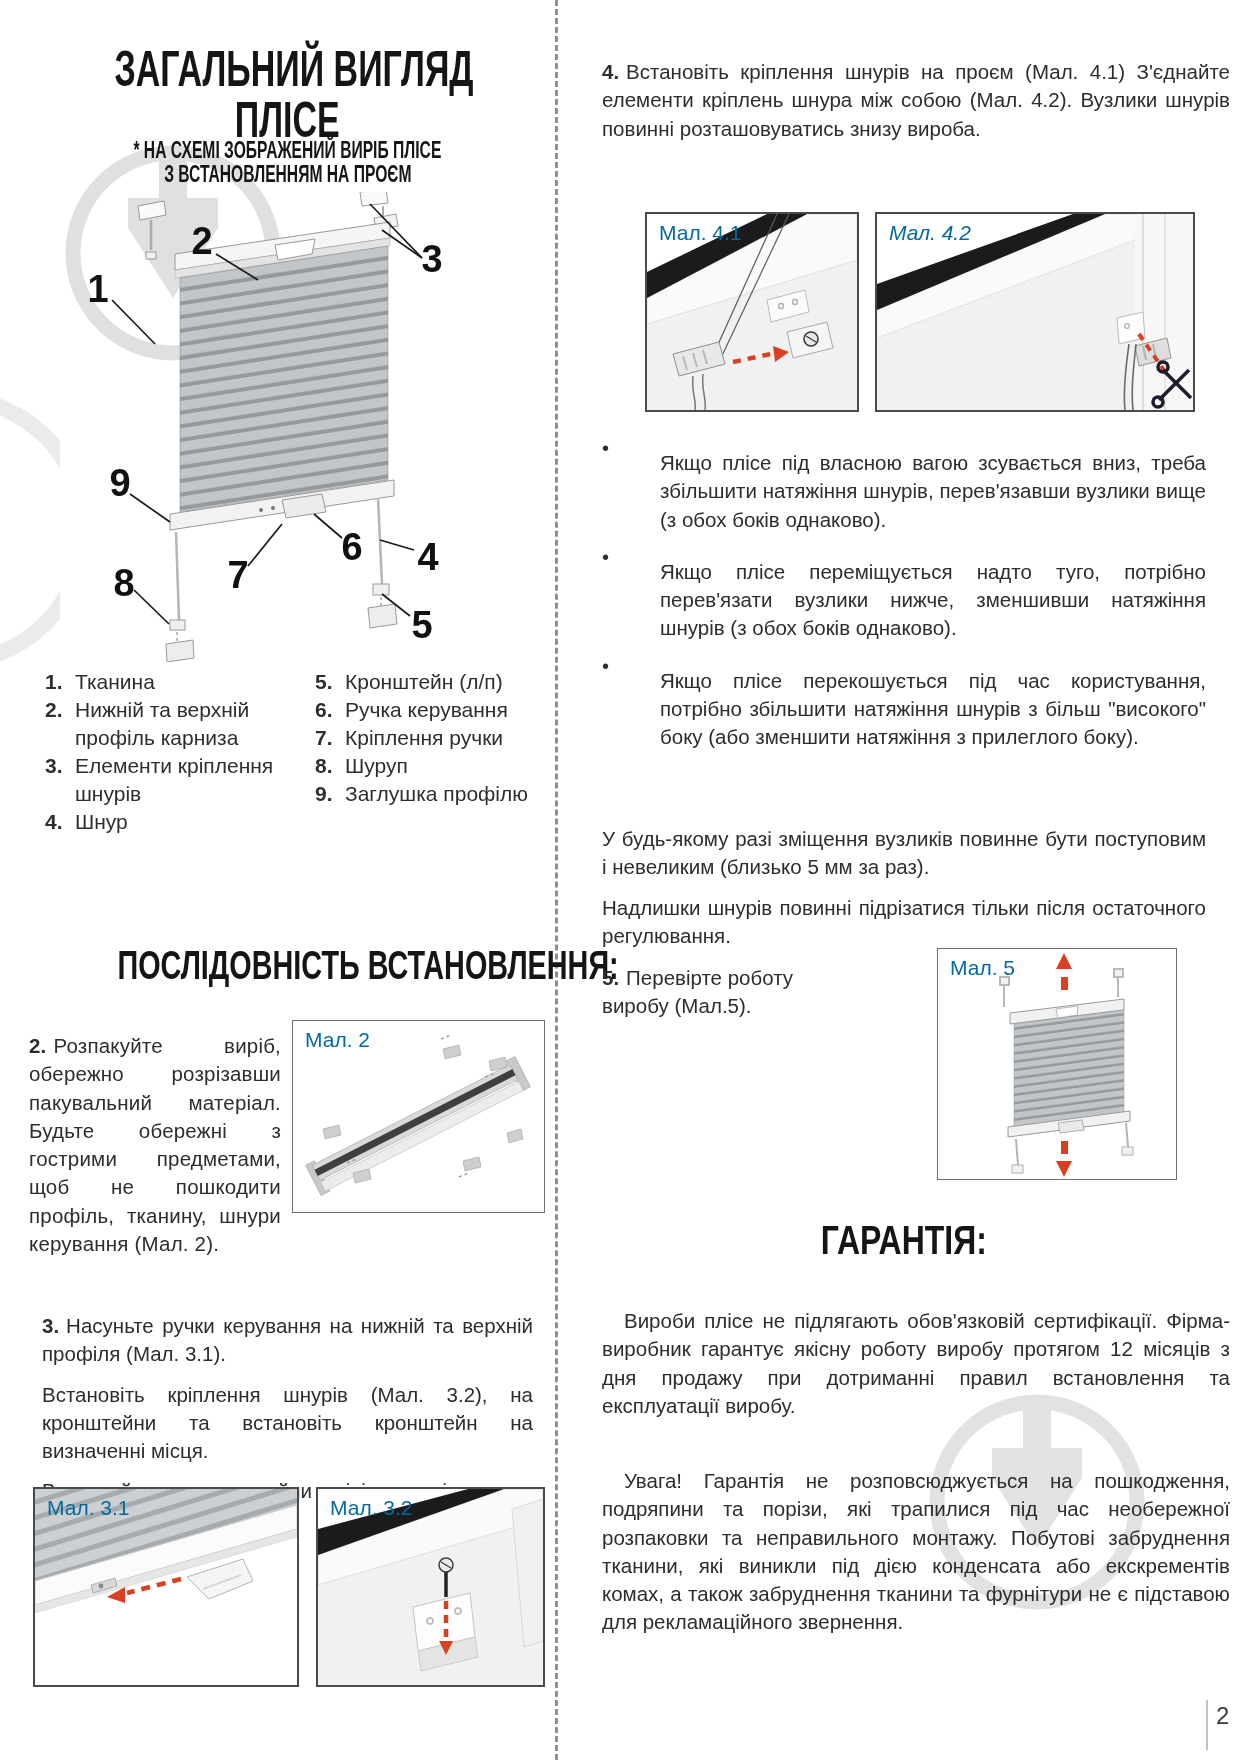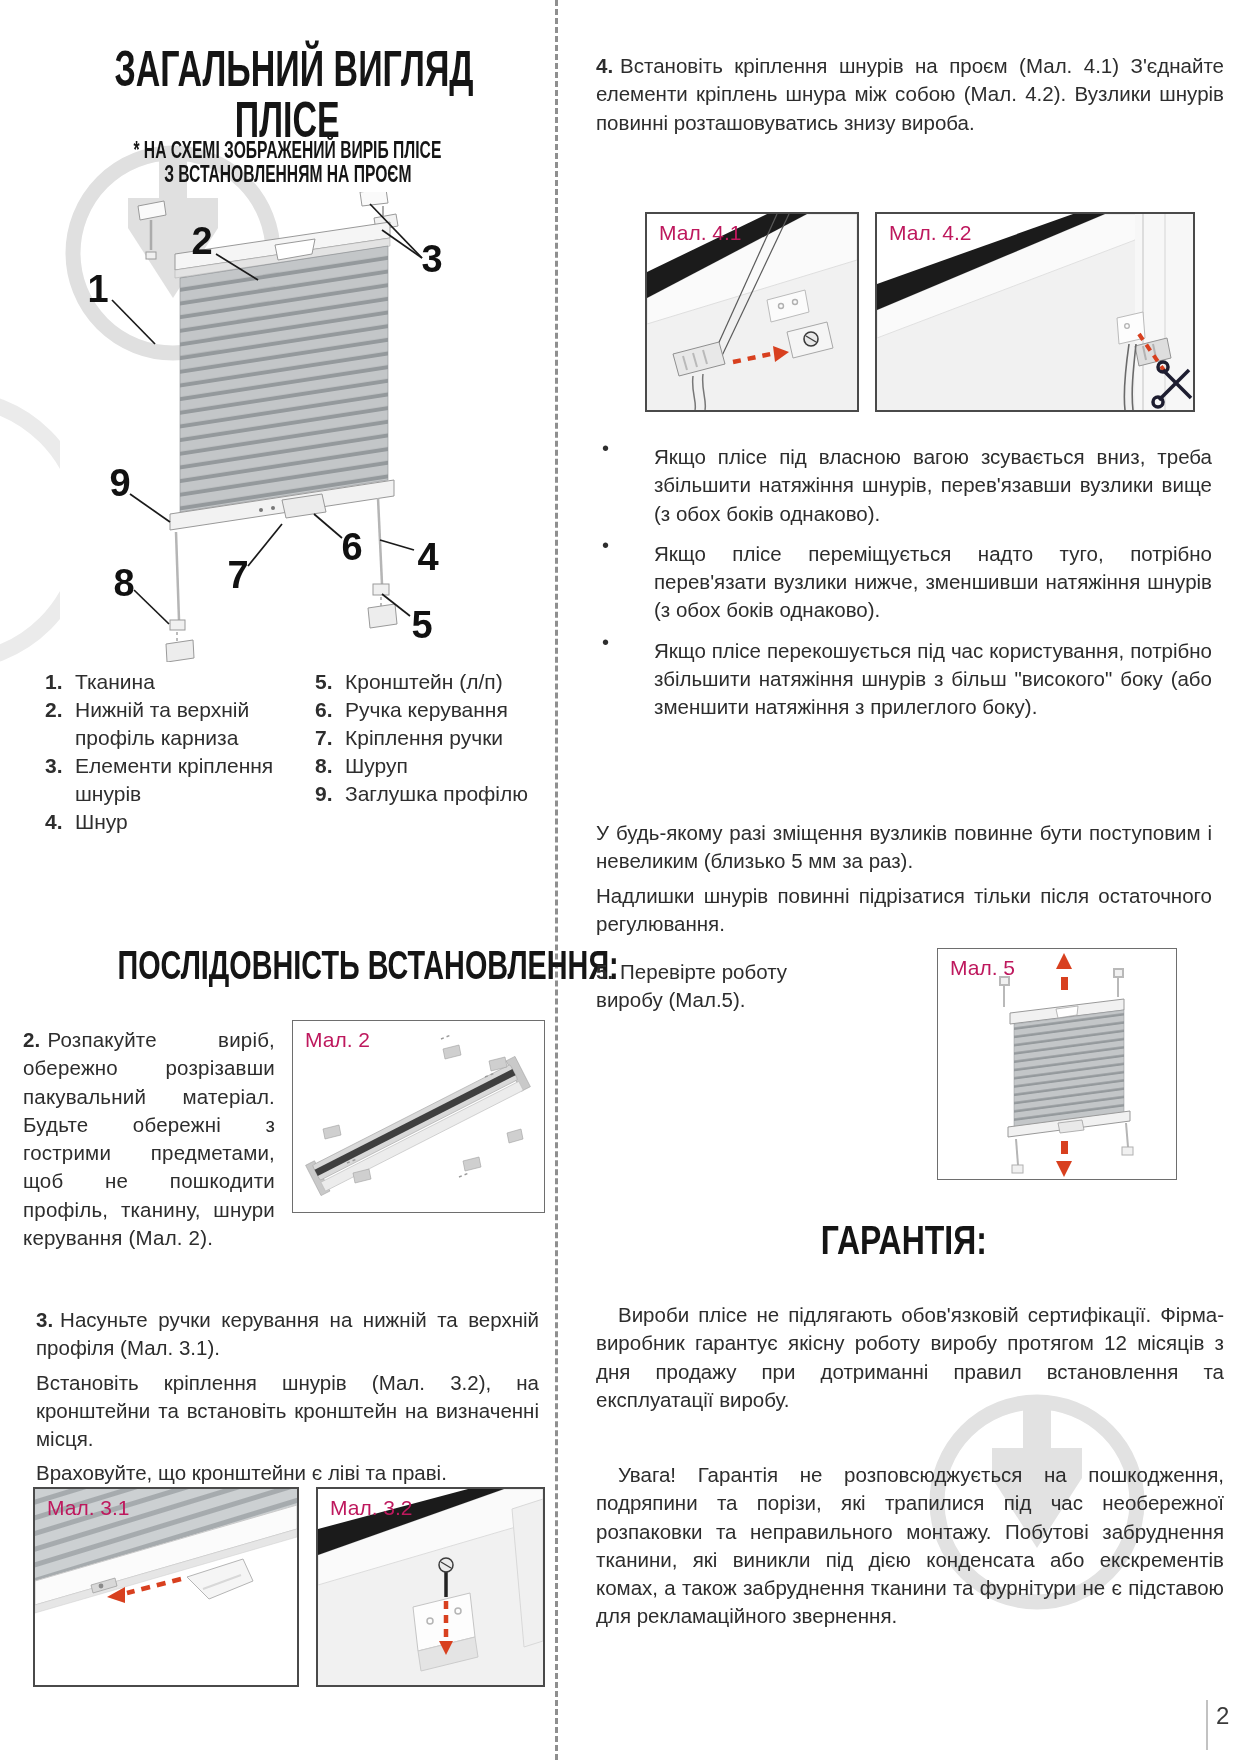--- a/index.html
+++ b/index.html
@@ -10,35 +10,35 @@
   .divider{position:absolute;left:555px;top:0;height:1760px;border-left:3px dashed #8f8f8f;}
   
   .h-wrap{text-align:center;}
   .h-cond{display:inline-block;font-weight:bold;color:#151515;white-space:nowrap;
           transform:scaleX(.68);transform-origin:50% 50%;letter-spacing:0px;}
   .h1{font-size:50px;line-height:1.02;}
   .h2{font-size:23px;line-height:1.05;}
   .h3{font-size:40px;transform:scaleX(.72);}
   .h4{font-size:40px;transform:scaleX(.8);}
   
-  p{margin:6px;font-size:20.5px;line-height:1.38;text-align:justify;color:#2d2d2d;}
+  p{margin:12px;font-size:20.5px;line-height:1.38;text-align:justify;color:#2d2d2d;}
   .stepnum{font-weight:bold;margin-right:7px;}
   .indent{text-indent:22px;}
   .no-just{text-align:left;}
   
   .plist{font-size:21px;line-height:1.33;}
   .plist .row{display:grid;grid-template-columns:30px 1fr;}
   .plist .num{font-weight:bold;}
   
   .blist .row{display:grid;grid-template-columns:58px 1fr;margin:0;}
   .blist .marker{font-size:20px;padding-left:12px;}
   
   .fig{position:absolute;background:#fff;box-sizing:border-box;border:2px solid #4a4a4a;}
   .fig-thin{border:1.5px solid #6e6e6e;}
-  .fig-label{position:absolute;top:7px;left:12px;font-size:21px;color:#be185d;z-index:2;}
+  .fig-label{position:absolute;top:7px;left:12px;font-size:21px;color:#0369a1;z-index:2;}
   .fig svg{position:absolute;left:0;top:0;}
   .z0{z-index:0;}
   .layer1{z-index:1;}
   
   .pageno-line{position:absolute;left:1206px;top:1700px;width:2px;height:50px;background:#c2c2c2;}
   .pageno{position:absolute;left:1216px;top:1702px;font-size:24px;color:#3a3a3a;}
 </style>
 </head>
 <body>
 
@@ -278,21 +278,21 @@
         <line x1="46" y1="139" x2="50" y2="153" stroke="#b9b9b9" stroke-width="2"></line>
         <line x1="56" y1="136" x2="60" y2="150" stroke="#b9b9b9" stroke-width="2"></line>
         <path d="M46 162 C44 178 50 188 48 196" fill="none" stroke="#777" stroke-width="1.5"></path>
         <path d="M56 160 C54 176 60 186 58 196" fill="none" stroke="#777" stroke-width="1.5"></path>
       </g>
       <line x1="86" y1="148" x2="124" y2="140" stroke="#d8401f" stroke-width="4.5" stroke-dasharray="8 7"></line>
       <polygon points="126,132 142,138 128,148" fill="#d8401f"></polygon>
     </svg>
   </div>
 
-  <div class="fig" style="left:875px;top:212px;width:320px;height:200px;">
+  <div class="fig" style="left:875px;top:212px;width:320px;height:200px;font-style:italic;">
     <span class="fig-label">Мал. 4.2</span>
     <svg width="316" height="196" viewBox="0 0 316 196">
       <polygon points="0,124 258,26 258,196 0,196" fill="#f1f1f1"></polygon>
       <polygon points="0,96 228,0 270,0 258,26 0,124" fill="#fafafa" stroke="#e0e0e0"></polygon>
       <polygon points="0,70 196,0 228,0 0,96" fill="#1b1b1b"></polygon>
       <rect x="258" y="0" width="58" height="196" fill="#f7f7f7"></rect>
       <line x1="266" y1="0" x2="266" y2="196" stroke="#dddddd" stroke-width="2"></line>
       <line x1="288" y1="0" x2="288" y2="196" stroke="#e6e6e6" stroke-width="2"></line>
       <polygon points="240,104 266,98 268,124 242,130" fill="#fdfdfd" stroke="#bbbbbb"></polygon>
       <circle cx="250" cy="112" r="2.3" fill="none" stroke="#b2b2b2" stroke-width="1.3"></circle>

